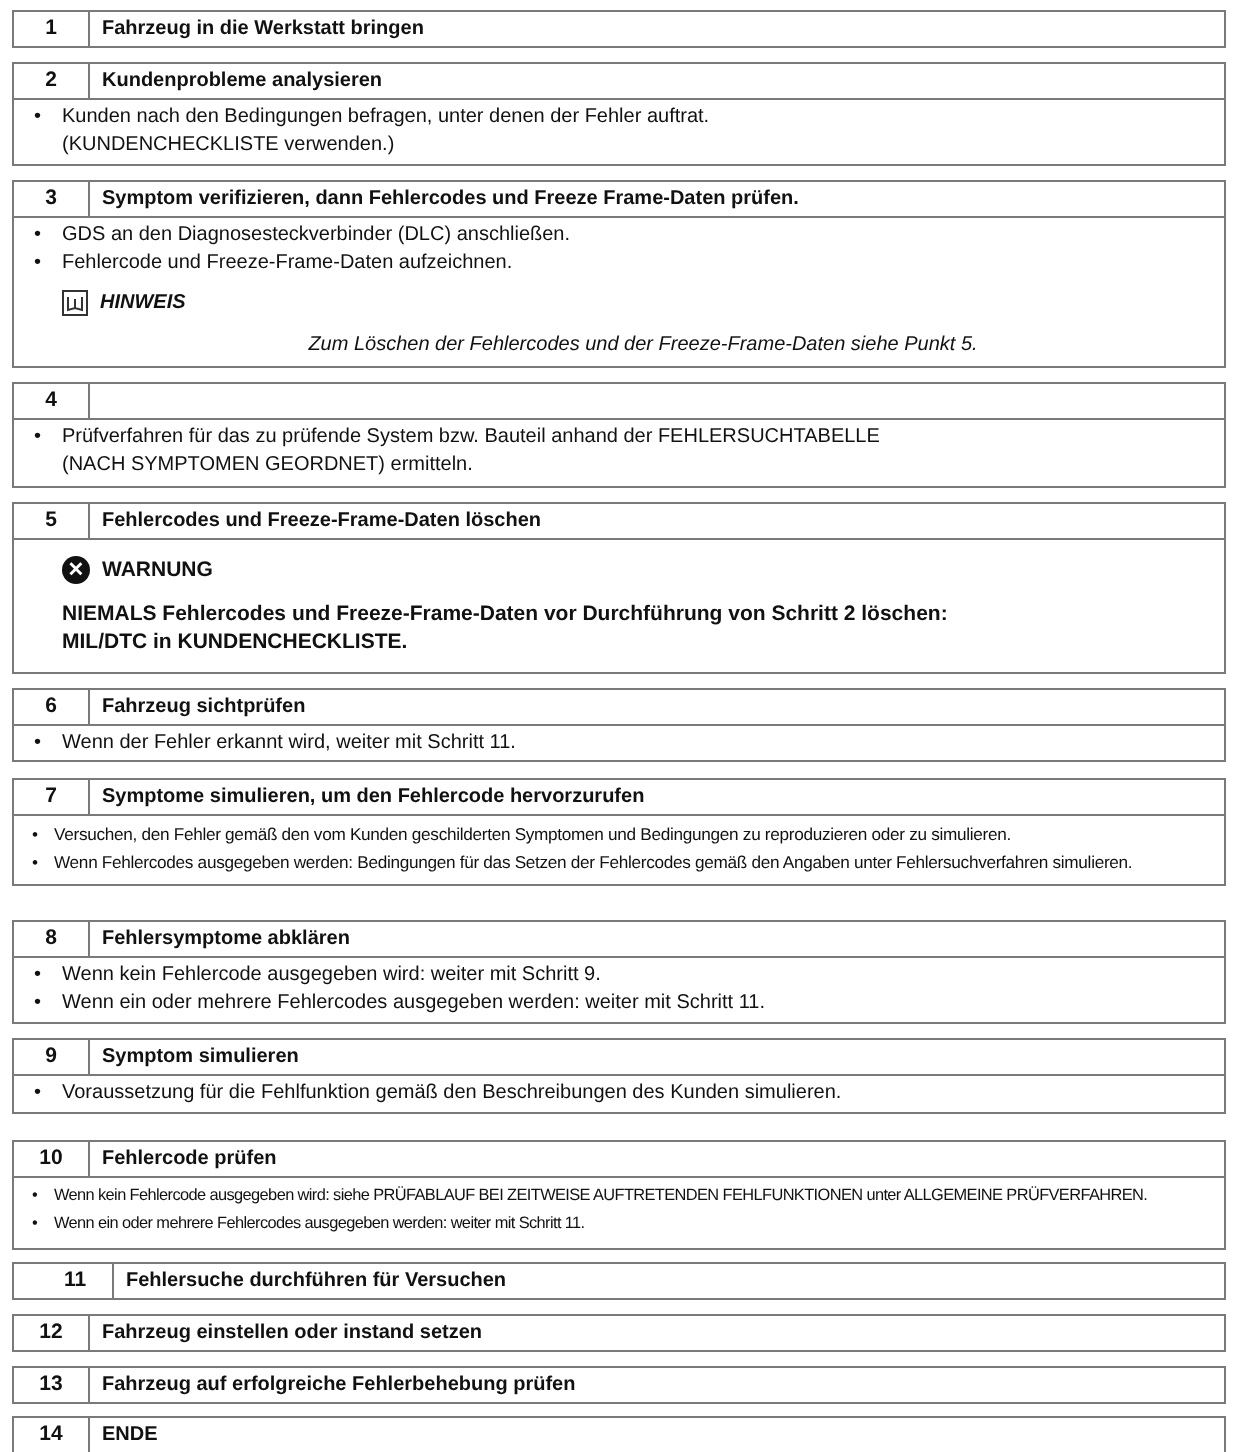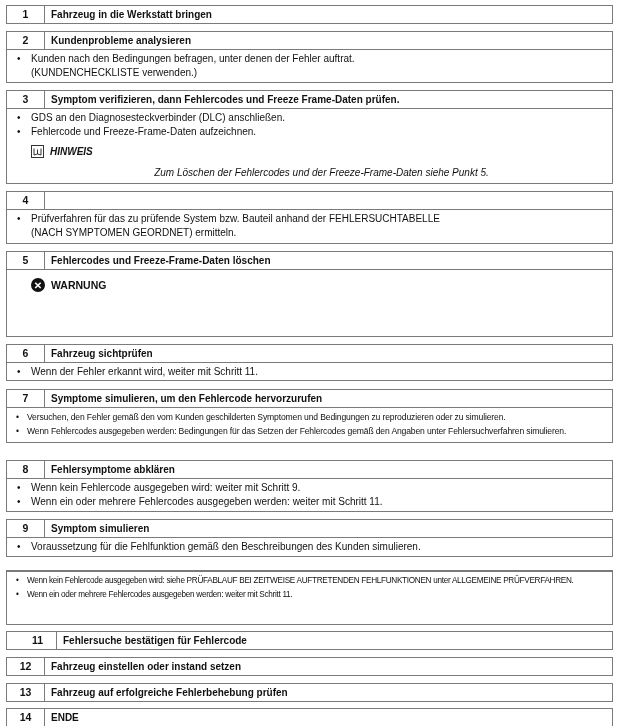--- a/index.html
+++ b/index.html
@@ -140,20 +140,22 @@
   <div class="step-head">
       <div class="step-num">5</div>
       <div class="step-title">Fehlercodes und Freeze-Frame-Daten löschen</div>
     </div>
   <div class="step-body">
     <div class="warn">
       <div class="warn-head">
         <span class="warn-icon">✕</span>
         <span>WARNUNG</span>
       </div>
+      <div class="warn-text">NIEMALS Fehlercodes und Freeze-Frame-Daten vor Durchführung von Schritt 2 löschen:
+MIL/DTC in KUNDENCHECKLISTE.</div>
     </div>
   </div>
 </div>
 
 <div class="step" style="top:344px;height:37px;">
   <div class="step-head">
       <div class="step-num">6</div>
       <div class="step-title">Fahrzeug sichtprüfen</div>
     </div>
   <div class="step-body">
@@ -205,36 +207,40 @@
     </div>
   <div class="step-body">
     <div class="bullet">
         <span class="dot">•</span>
         <span class="txt">Voraussetzung für die Fehlfunktion gemäß den Beschreibungen des Kunden simulieren.</span>
       </div>
   </div>
 </div>
 
 <div class="step" style="top:570px;height:55px;">
+  <div class="step-head">
+      <div class="step-num">10</div>
+      <div class="step-title">Fehlercode prüfen</div>
+    </div>
   <div class="step-body">
     <div class="bullet small" style="font-size:8.2px;letter-spacing:-0.3px;">
         <span class="dot">•</span>
         <span class="txt">Wenn kein Fehlercode ausgegeben wird: siehe PRÜFABLAUF BEI ZEITWEISE AUFTRETENDEN FEHLFUNKTIONEN unter ALLGEMEINE PRÜFVERFAHREN.</span>
       </div>
     <div class="bullet small" style="font-size:8.2px;letter-spacing:-0.3px;">
         <span class="dot">•</span>
         <span class="txt">Wenn ein oder mehrere Fehlercodes ausgegeben werden: weiter mit Schritt 11.</span>
       </div>
   </div>
 </div>
 
 <div class="step" style="top:631px;padding-left:12px;">
   <div class="step-head">
       <div class="step-num">11</div>
-      <div class="step-title">Fehlersuche bestätigen für Fehlercode</div>
+      <div class="step-title">Fehlersuche durchführen für Versuchen</div>
     </div>
 </div>
 
 <div class="step" style="top:657px;">
   <div class="step-head">
       <div class="step-num">12</div>
       <div class="step-title">Fahrzeug einstellen oder instand setzen</div>
     </div>
 </div>
 

